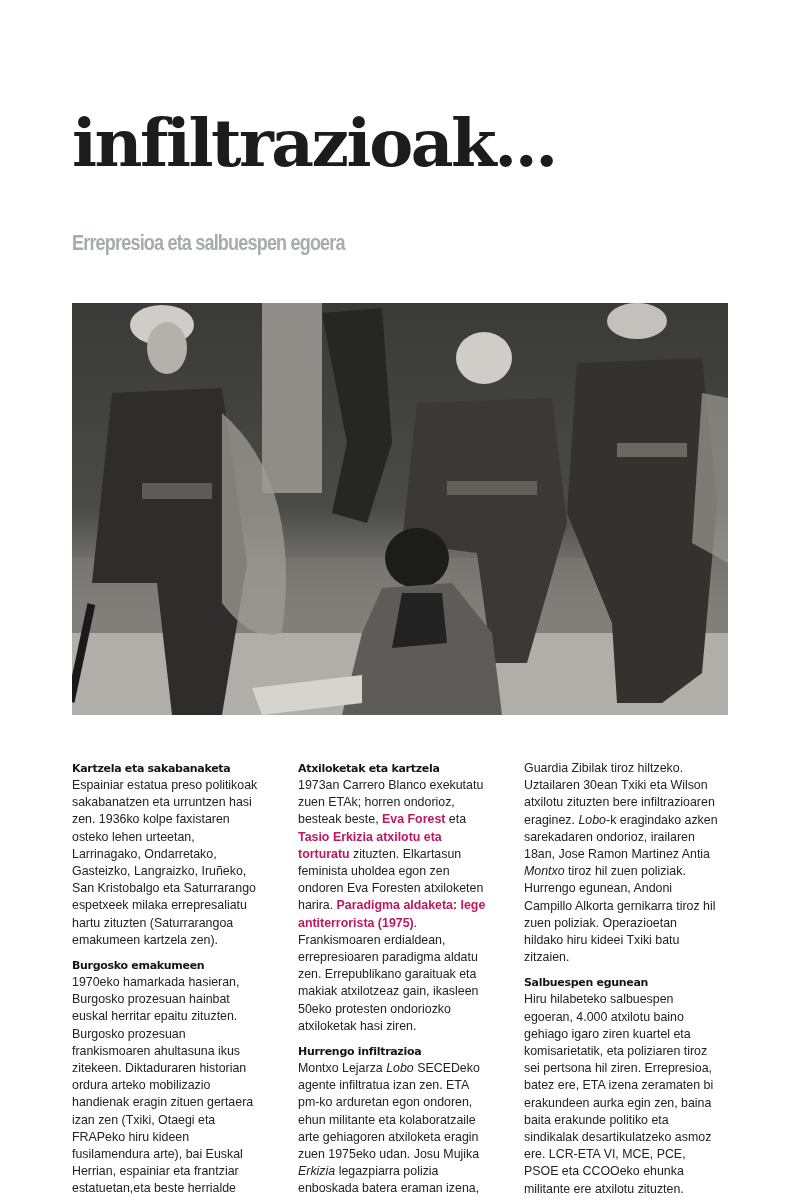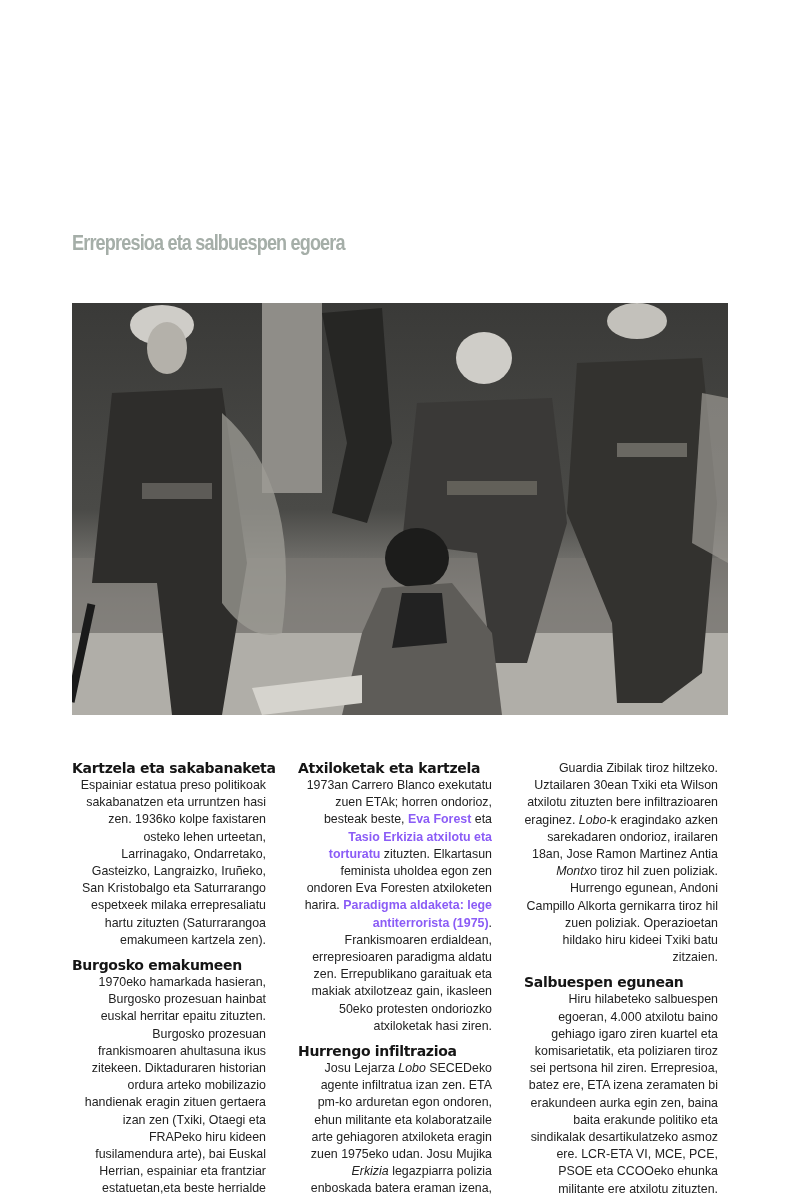--- a/index.html
+++ b/index.html
@@ -21,32 +21,33 @@
     overflow: hidden; background: #5a5a58;
   }
   .photo svg { display: block; width: 100%; height: 100%; }
   .columns {
     position: absolute; left: 72px; top: 760px; width: 660px;
     display: flex; gap: 16px;
     font-family: "Liberation Sans", sans-serif; font-size: 12.4px; line-height: 17.2px; color: #222;
   }
   .col { width: 210px; flex: none; }
   .col h3 {
-    margin: 0; font-family: "DejaVu Sans", sans-serif; font-size: 14px; line-height: 17px;
+    margin: 0; font-family: "DejaVu Sans", sans-serif; font-size: 11px; line-height: 17px;
     font-weight: bold; letter-spacing: -0.3px; color: #151515;
   }
-  .col p { margin: 0 16px 8px 0; text-align: right; }
-  .col b { font-weight: bold; color: #8b5cf6; }
+  .col p { margin: 0 16px 8px 0; }
+  .col b { font-weight: bold; color: #be185d; }
   .col i { font-style: italic; }
 </style>
 </head>
 <body>
 
 <h1 class="title">
   <br>
+  <span>infiltrazioak...</span>
 </h1>
 
 <div class="subtitle">Errepresioa eta salbuespen egoera</div>
 
 <div class="photo">
   <svg viewBox="0 0 656 412" preserveAspectRatio="none">
     <defs>
       <linearGradient id="bg" x1="0" y1="0" x2="0" y2="1">
         <stop offset="0" stop-color="#3a3a38"></stop>
         <stop offset="0.5" stop-color="#4a4a47"></stop>
@@ -106,21 +107,21 @@
     </div>
   </div>
   <div class="col">
     <div>
       <h3>Atxiloketak eta kartzela</h3>
       <p><span>1973an Carrero Blanco exekutatu zuen ETAk; horren ondorioz, besteak beste, </span><b>Eva Forest</b><span> eta </span><b>Tasio Erkizia atxilotu eta torturatu</b><span> zituzten. Elkartasun feminista uholdea egon zen ondoren Eva Foresten atxiloketen harira. </span><b>Paradigma aldaketa: lege antiterrorista (1975)</b><span>. Frankismoaren erdialdean, errepresioaren paradigma aldatu zen. Errepublikano garaituak eta makiak atxilotzeaz gain, ikasleen 50eko protesten ondoriozko atxiloketak hasi ziren.</span></p>
     </div>
     <div style="position:relative;">
       <h3>Hurrengo infiltrazioa</h3>
       <div id="lobo-flow">
-          <p><span>Josu Lejarza </span><i>Lobo</i><span> SECEDeko agente infiltratua izan zen. ETA pm-ko arduretan egon ondoren, ehun militante eta kolaboratzaile arte gehiagoren atxiloketa eragin zuen 1975eko udan. Josu Mujika </span><i>Erkizia</i><span> legazpiarra polizia enboskada batera eraman izena, </span></p>
+          <p><span>Montxo Lejarza </span><i>Lobo</i><span> SECEDeko agente infiltratua izan zen. ETA pm-ko arduretan egon ondoren, ehun militante eta kolaboratzaile arte gehiagoren atxiloketa eragin zuen 1975eko udan. Josu Mujika </span><i>Erkizia</i><span> legazpiarra polizia enboskada batera eraman izena, </span></p>
         </div>
     </div>
   </div>
   <div class="col">
     <div id="lobo-cont">
         <p><span>Guardia Zibilak tiroz hiltzeko. Uztailaren 30ean Txiki eta Wilson atxilotu zituzten bere infiltrazioaren eraginez. </span><i>Lobo</i><span>-k eragindako azken sarekadaren ondorioz, irailaren 18an, Jose Ramon Martinez Antia </span><i>Montxo</i><span> tiroz hil zuen poliziak. Hurrengo egunean, Andoni Campillo Alkorta gernikarra tiroz hil zuen poliziak. Operazioetan hildako hiru kideei Txiki batu zitzaien.</span></p>
       </div>
     <div>
       <h3>Salbuespen egunean</h3>
       <p><span>Hiru hilabeteko salbuespen egoeran, 4.000 atxilotu baino gehiago igaro ziren kuartel eta komisarietatik, eta poliziaren tiroz sei pertsona hil ziren. Errepresioa, batez ere, ETA izena zeramaten bi erakundeen aurka egin zen, baina baita erakunde politiko eta sindikalak desartikulatzeko asmoz ere. LCR-ETA VI, MCE, PCE, PSOE eta CCOOeko ehunka militante ere atxilotu zituzten.</span></p>

